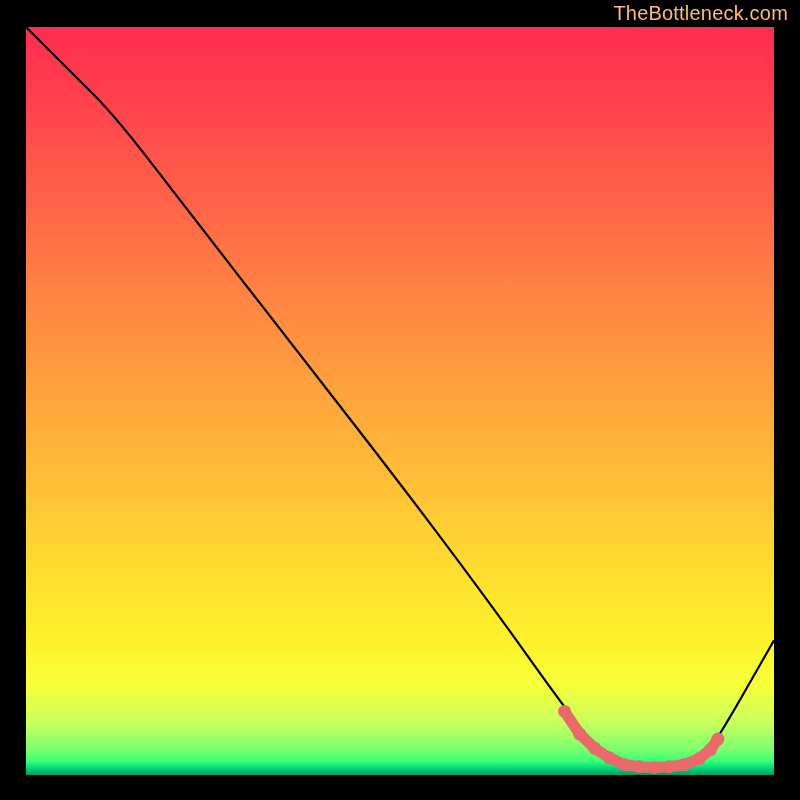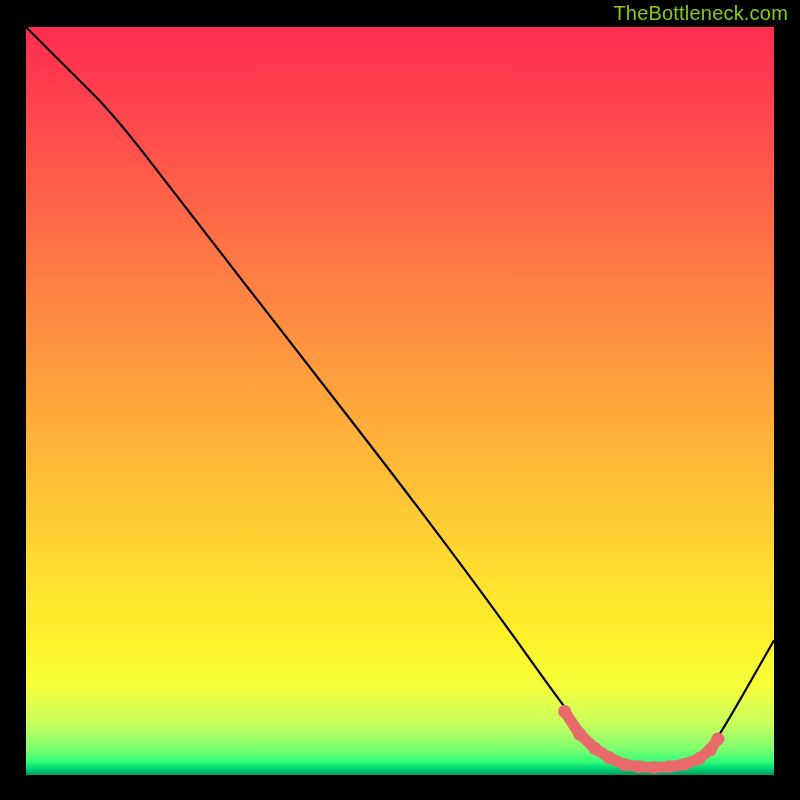--- a/index.html
+++ b/index.html
@@ -8,21 +8,21 @@
     width: 800px;
     height: 800px;
     background: #000000;
     overflow: hidden;
     font-family: Arial, Helvetica, sans-serif;
   }
   .attribution {
     position: absolute;
     top: 2px;
     right: 12px;
-    color: #84cc16;
+    color: #fdba74;
     font-size: 20px;
     font-weight: 500;
     letter-spacing: 0.2px;
     z-index: 5;
   }
   .frame {
     position: absolute;
     left: 26px;
     top: 27px;
     width: 748px;

